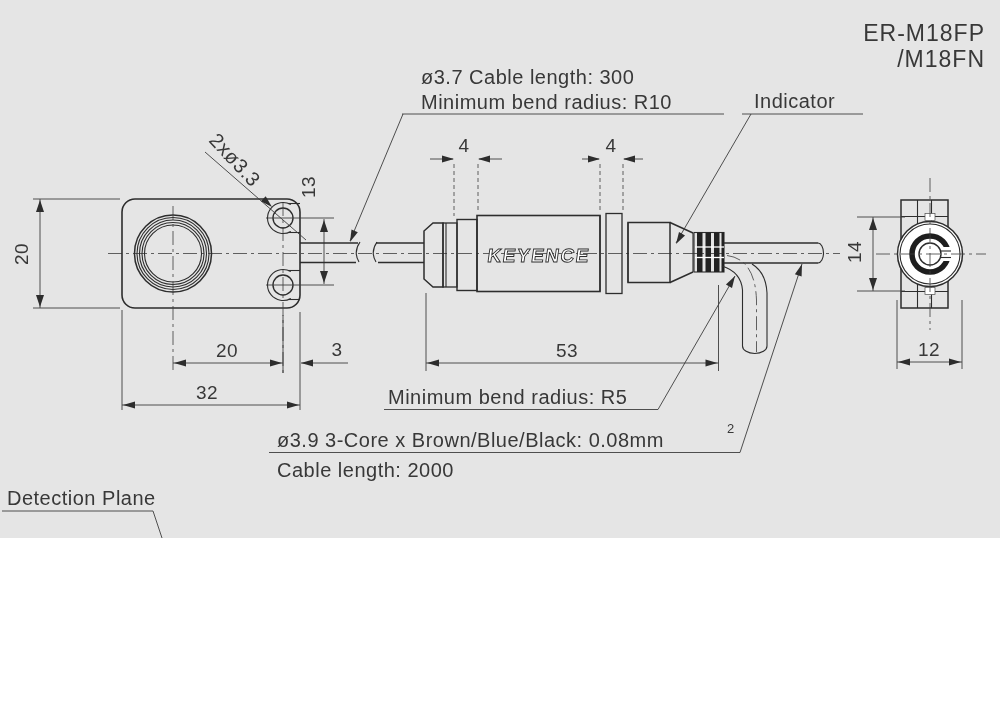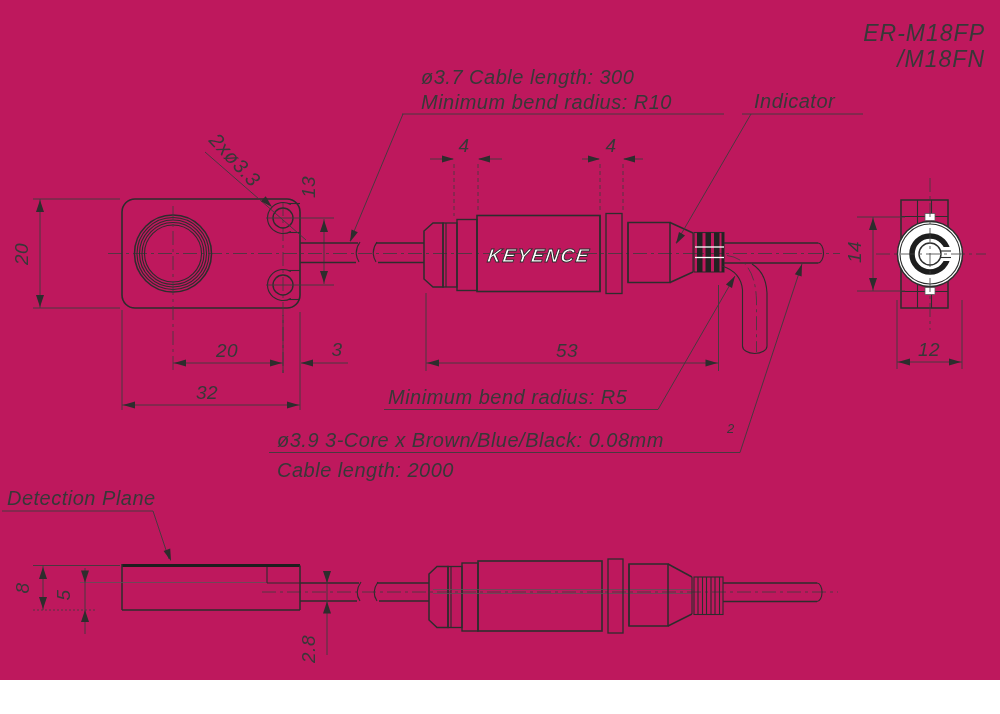--- a/index.html
+++ b/index.html
@@ -1,16 +1,16 @@
 <!DOCTYPE html>
 <html><head>
 <meta charset="utf-8">
 <style>
   html,body{margin:0;padding:0;background:#fff;}
-  .stage{width:1000px;height:680px;position:relative;background:#be185d;overflow:hidden;font-style:italic;}
+  .stage{width:1000px;height:538px;position:relative;background:#e5e5e5;overflow:hidden;}
   svg{display:block;}
   text{font-family:"Liberation Sans","DejaVu Sans",sans-serif;fill:#383838;letter-spacing:0.5px;}
   .note{font-size:20px;}
   .dim{font-size:19px;}
   .sup{font-size:13px;}
   .title{font-size:23px;letter-spacing:1px;}
   .logo{font-size:19px;font-weight:bold;letter-spacing:1.5px;fill:#fff;stroke:#2d2d2d;stroke-width:0.9px;}
   .ln{stroke:#2d2d2d;fill:none;stroke-width:1.5;}
   .ln1{stroke:#2d2d2d;fill:none;stroke-width:1.1;}
   .thk{stroke:#1e1e1e;fill:none;stroke-width:3;}

